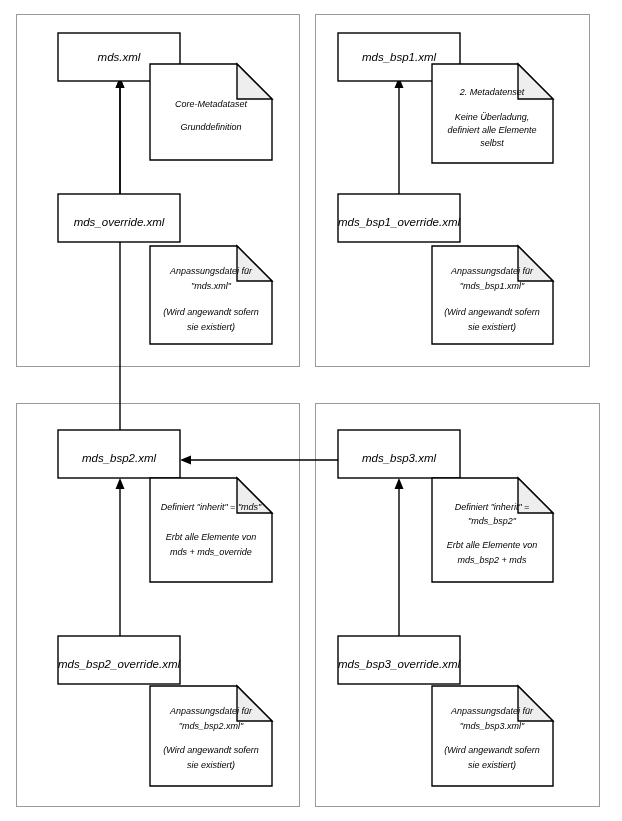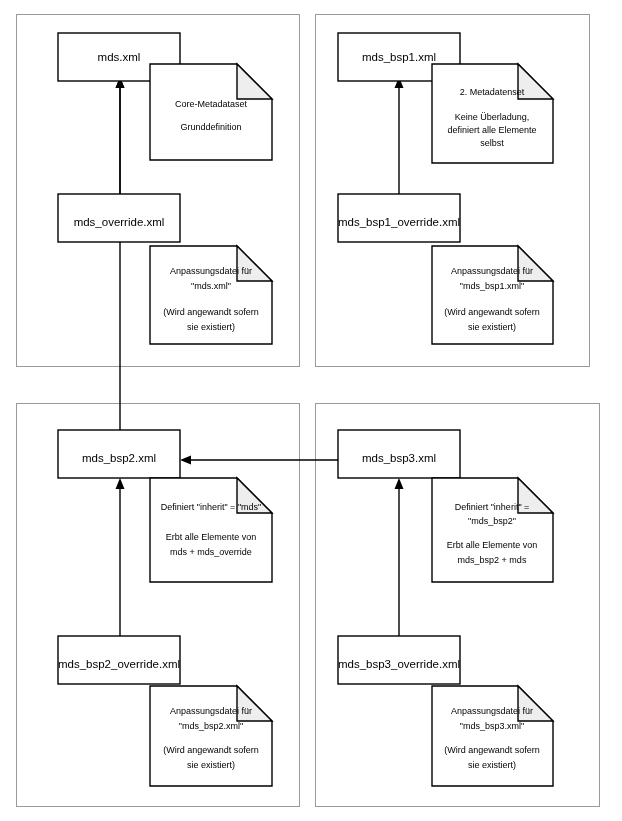--- a/index.html
+++ b/index.html
@@ -10,20 +10,21 @@
   body {
     width: 622px;
     height: 821px;
     font-family: "Liberation Sans", sans-serif;
     overflow: hidden;
   }
   #diagram-root {
     position: relative;
     width: 571px;
     height: 821px;
+    font-style: italic;
   }
   svg#diagram {
     display: block;
     width: 622px;
     height: 821px;
   }
   .panel-frame {
     fill: none;
     stroke: #9a9a9a;
     stroke-width: 1;

